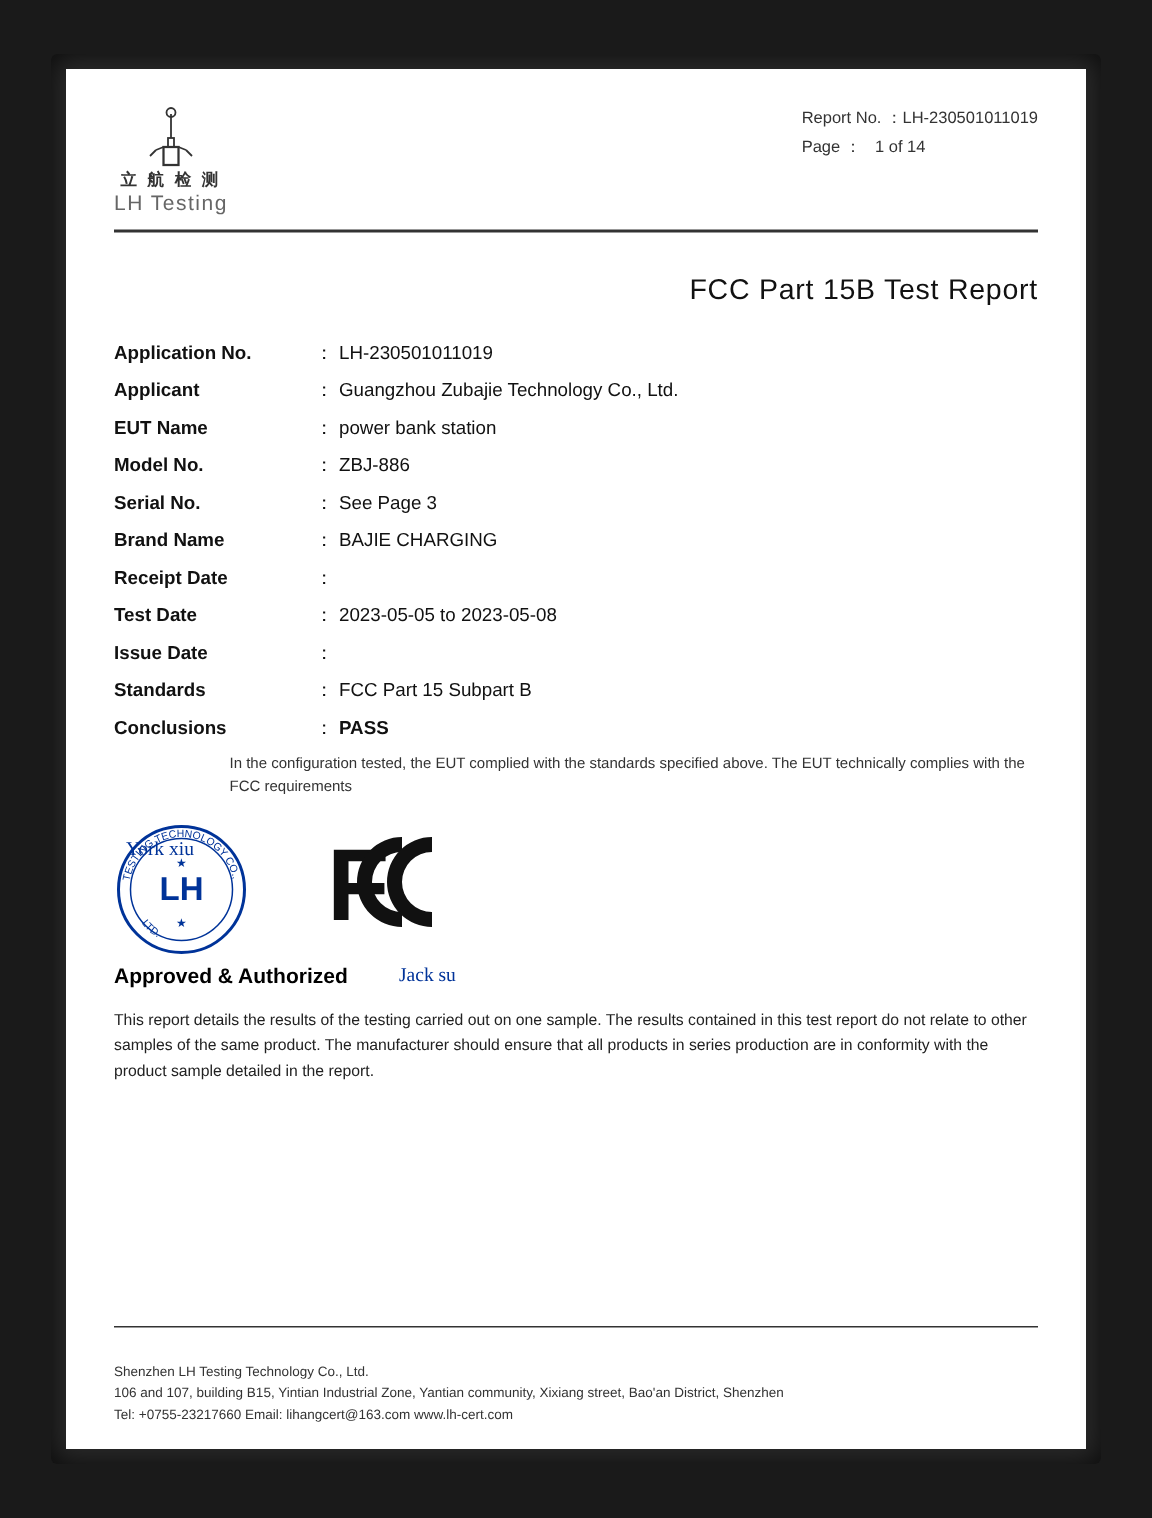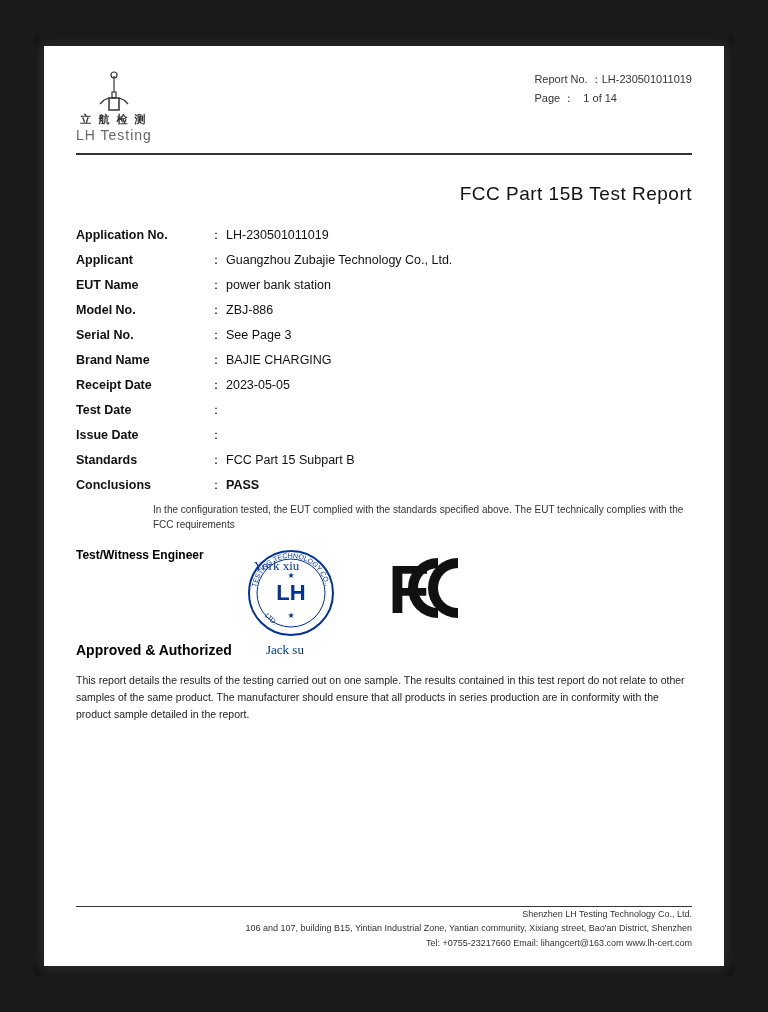--- a/index.html
+++ b/index.html
@@ -145,22 +145,22 @@
     
     .disclaimer {
       font-size: 10.5px;
       color: #222;
       line-height: 1.6;
       margin-bottom: 12px;
     }
     
     .doc-footer {
       border-top: 1.5px solid #333;
-      padding-top: 0;
-      text-align: right;
+      padding-top: 22px;
+      text-align: left;
       font-size: 9px;
       color: #333;
       line-height: 1.6;
       margin-top: auto;
     }
   </style>
 </head>
 <body>
 
 <div class="frame">
@@ -230,48 +230,45 @@
         <span class="field-value">See Page 3</span>
       </div>
       <div class="field-row">
         <span class="field-label">Brand Name</span>
         <span class="field-colon">：</span>
         <span class="field-value">BAJIE CHARGING</span>
       </div>
       <div class="field-row">
         <span class="field-label">Receipt Date</span>
         <span class="field-colon">：</span>
-        <span class="field-value">2023-05-05</span>
       </div>
       <div class="field-row">
         <span class="field-label">Test Date</span>
         <span class="field-colon">：</span>
+        <span class="field-value">2023-05-05 to 2023-05-08</span>
       </div>
       <div class="field-row">
         <span class="field-label">Issue Date</span>
         <span class="field-colon">：</span>
       </div>
       <div class="field-row">
         <span class="field-label">Standards</span>
         <span class="field-colon">：</span>
         <span class="field-value">FCC Part 15 Subpart B</span>
       </div>
 
       <div class="field-row">
         <span class="field-label">Conclusions</span>
         <span class="field-colon">：</span>
         <span class="field-value pass-text">PASS</span>
       </div>
       <div class="conclusions-note">In the configuration tested, the EUT complied with the standards specified above. The EUT technically complies with the FCC requirements</div>
     </div>
 
     <div style="display:flex; align-items:flex-start; margin-top:16px; margin-bottom:4px;">
-      <div style="min-width:170px;">
-        <div class="sig-label" style="margin-bottom:6px;">Test/Witness Engineer</div>
-      </div>
 
       <div style="position:relative; width:90px; height:90px; margin-right:10px;">
         <svg viewBox="0 0 90 90" width="90" height="90" xmlns="http://www.w3.org/2000/svg">
 
           <circle cx="45" cy="45" r="42" fill="none" stroke="#003399" stroke-width="2"></circle>
 
           <circle cx="45" cy="45" r="34" fill="none" stroke="#003399" stroke-width="1"></circle>
 
           <path id="topArc" d="M 10 45 A 35 35 0 0 1 80 45" fill="none"></path>
           <text font-size="7" fill="#003399" font-family="Arial">

